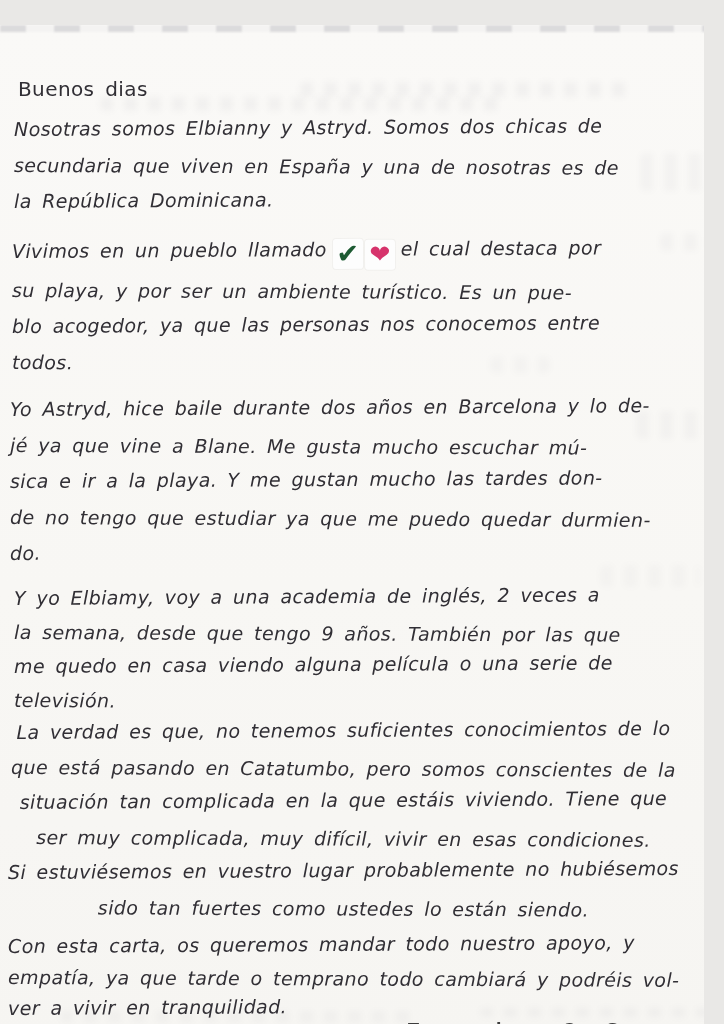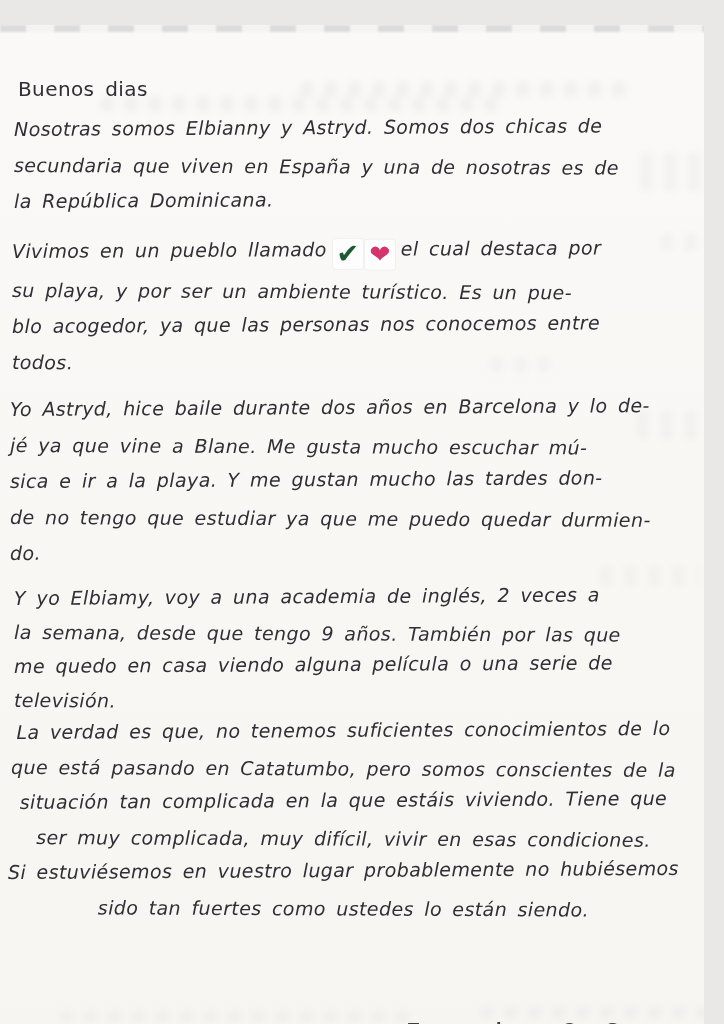--- a/index.html
+++ b/index.html
@@ -121,16 +121,21 @@
 
   <div class="para handwriting" style="left:8px; top:690px; line-height:35px;text-align:center;">
     <div class="line">La verdad es que, no tenemos suficientes conocimientos de lo</div>
     <div class="line">que está pasando en Catatumbo, pero somos conscientes de la</div>
     <div class="line">situación tan complicada en la que estáis viviendo. Tiene que</div>
     <div class="line">ser muy complicada, muy difícil, vivir en esas condiciones.</div>
     <div class="line">Si estuviésemos en vuestro lugar probablemente no hubiésemos</div>
     <div class="line">sido tan fuertes como ustedes lo están siendo.</div>
   </div>
 
+  <div class="para handwriting" style="left:8px; top:906px; line-height:31px;">
+    <div class="line">Con esta carta, os queremos mandar todo nuestro apoyo, y</div>
+    <div class="line">empatía, ya que tarde o temprano todo cambiará y podréis vol-</div>
+    <div class="line">ver a vivir en tranquilidad.</div>
+  </div>
 
   <div class="credit">Escaneado con CamScanner</div>
 
 </div>
 
 </body></html>

